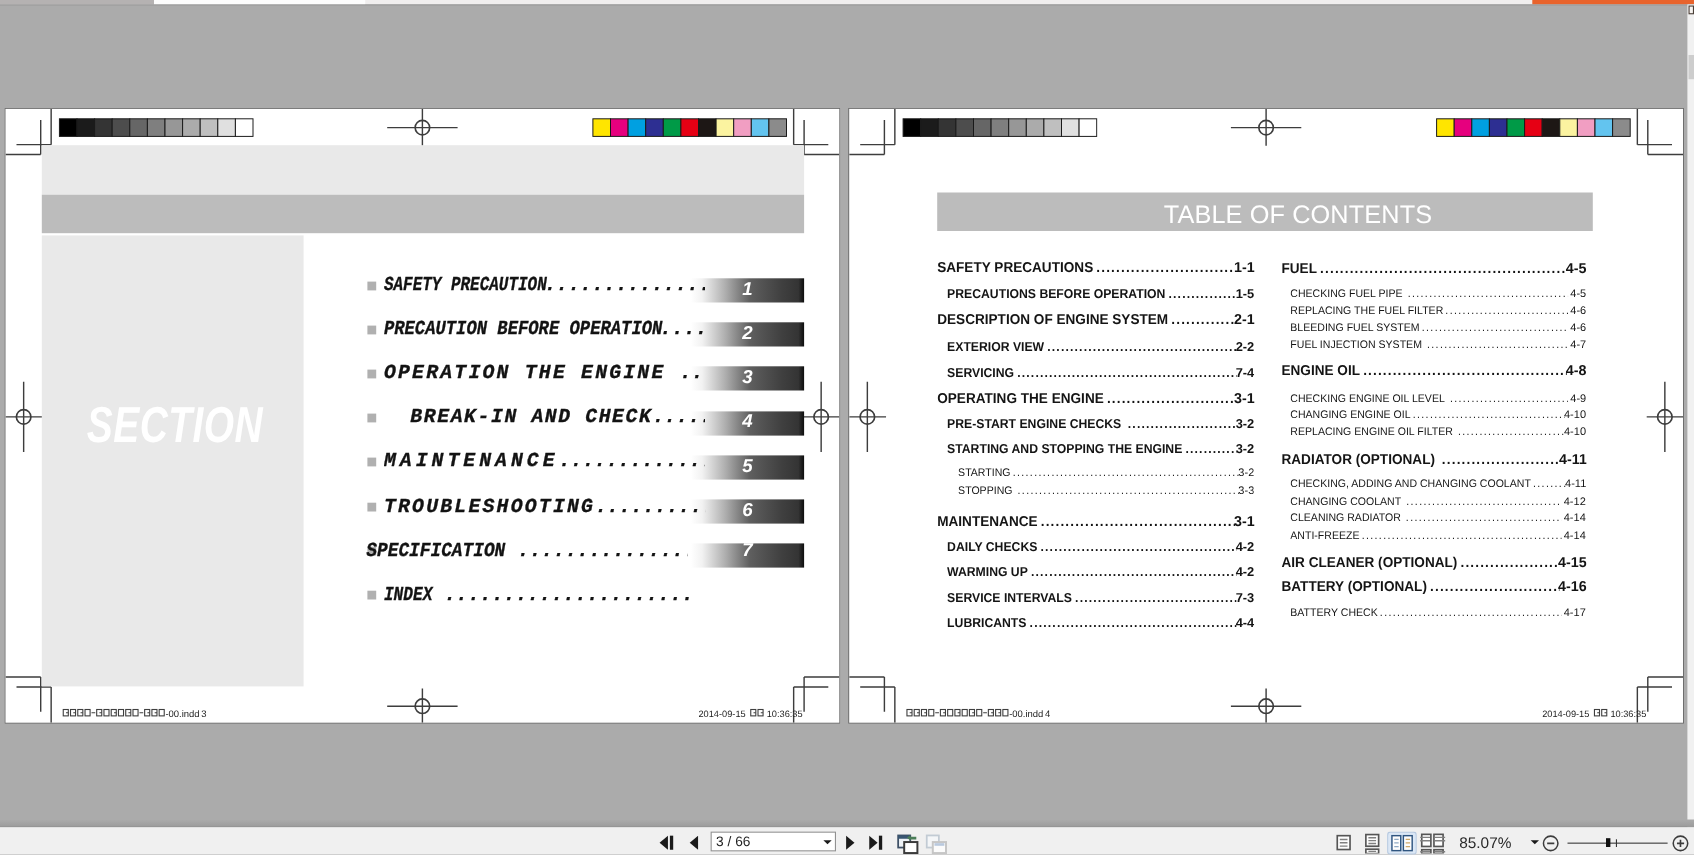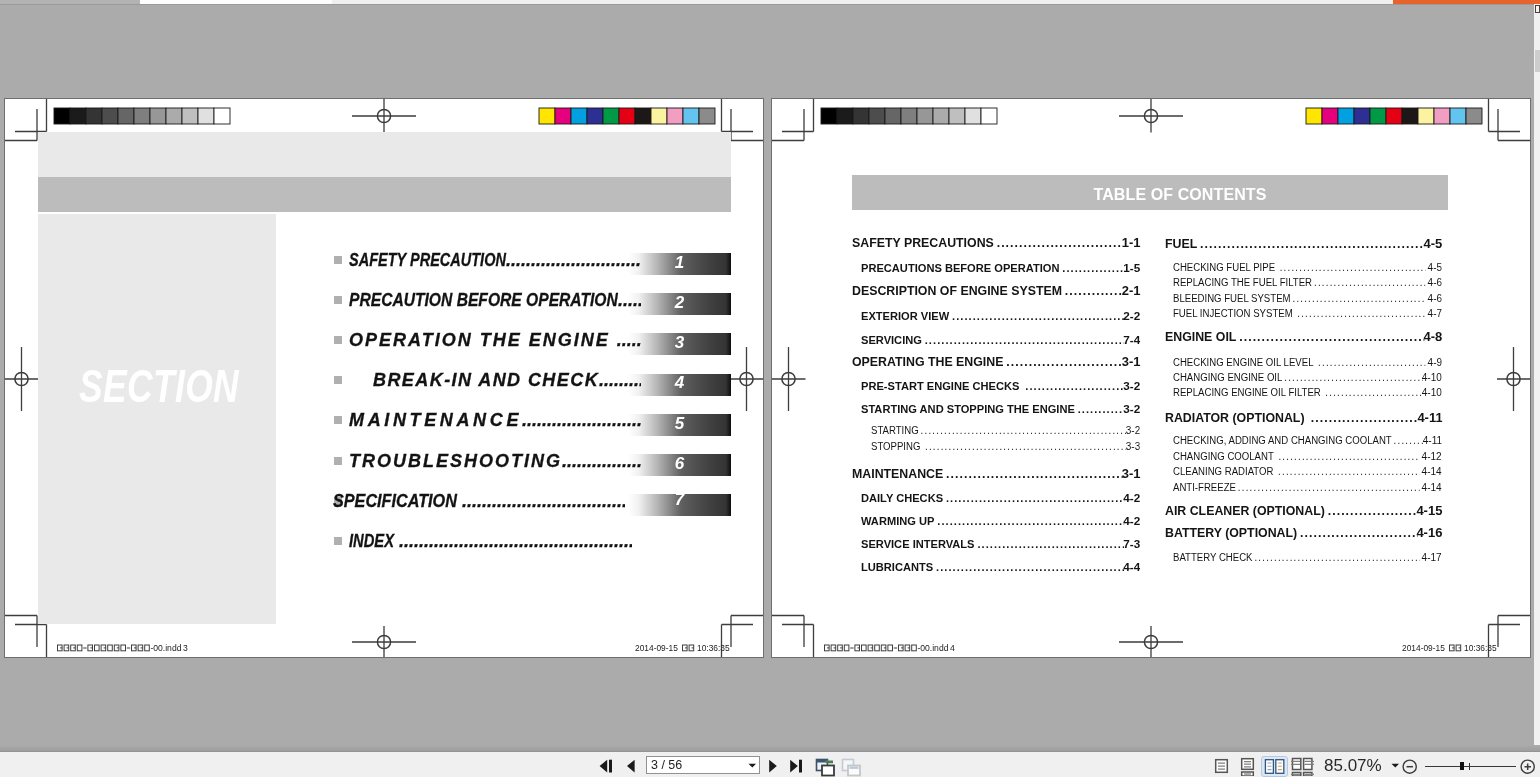--- a/index.html
+++ b/index.html
@@ -1,20 +1,20 @@
 <!DOCTYPE html>
 <html><head>
 <meta charset="utf-8">
 <style>
   html,body{margin:0;padding:0;}
   body{width:1540px;height:777px;overflow:hidden;font-family:"Liberation Sans",sans-serif;}
   #app{position:absolute;left:0;top:0;width:1540px;height:777px;background:#ababab;overflow:hidden;transform:translateZ(0);}
   .abs{position:absolute;}
   .page{position:absolute;top:98px;width:760px;height:560px;background:#fff;border:1px solid #6e6e6e;box-sizing:border-box;}
-  .row18{position:absolute;font-size:18px;font-weight:bold;font-style:italic;color:#131313;-webkit-text-stroke:0.3px #131313;line-height:18px;white-space:nowrap;overflow:hidden;width:292px;display:flex;align-items:center;z-index:2;}
+  .row18{position:absolute;font-size:18px;font-weight:bold;font-style:italic;color:#131313;-webkit-text-stroke:0.3px #131313;line-height:18px;white-space:nowrap;overflow:hidden;width:292px;display:flex;align-items:center;z-index:2;font-family:Liberation Mono, monospace;}
   .row18 .nm{display:inline-block;transform-origin:0 50%;white-space:pre;}
   .row18 .dots{white-space:pre;}
   .sq{position:absolute;width:8px;height:8px;background:#b0b0b0;}
   .trow,.row18,.barnum,.gtx{filter:grayscale(1);}
   .bar{position:absolute;width:103px;height:22px;background:linear-gradient(to right,#ffffff 0%,#f2f2f2 10%,#b0b0b0 30%,#5f5f5f 52%,#404040 80%,#343434 95%,#0d0d0d 100%);}
   .barnum{position:absolute;width:103px;text-align:center;font-style:italic;font-weight:bold;font-size:17px;color:#fff;line-height:17px;}
   .trow{position:absolute;display:flex;align-items:baseline;white-space:nowrap;overflow:hidden;color:#141414;transform-origin:0 0;}
   .trow .dots{flex:1;overflow:hidden;white-space:nowrap;}
   .trow .num{display:inline-block;}
   .l1{font-size:13px;font-weight:bold;line-height:14px;transform:scaleX(0.95);}
@@ -244,21 +244,21 @@
         <rect x="97" y="1" width="16" height="16" fill="#1d1715"></rect>
         <rect x="113" y="1" width="16" height="16" fill="#fbf3a0"></rect>
         <rect x="129" y="1" width="16" height="16" fill="#f19ec2"></rect>
         <rect x="145" y="1" width="16" height="16" fill="#63c4ef"></rect>
         <rect x="161" y="1" width="16" height="16" fill="#8b8b8b"></rect>
       </g>
     </svg>
 
     <div class="abs" style="left:80px;top:76px;width:596px;height:35px;background:#bcbcbc;"></div>
 
-    <div class="abs" style="left:80px;top:86.5px;width:656px;text-align:center;font-size:16px;font-weight:bold;color:#fff;letter-spacing:0.1px;line-height:18px;filter:grayscale(1);">TABLE OF CONTENTS</div>
+    <div class="abs" style="left:80px;top:86.5px;width:656px;text-align:center;font-size:23px;font-weight:normal;color:#fff;letter-spacing:0.1px;line-height:18px;filter:grayscale(1);">TABLE OF CONTENTS</div>
 
     <div class="trow l1" style="left:79.5px;top:137.3px;width:304px;">
         <span>SAFETY PRECAUTIONS</span>
         <span class="dots">..........................................................</span>
         <span class="num">1-1</span>
       </div>
 
     <div class="trow l2" style="left:88.5px;top:161.8px;width:294px;">
         <span>PRECAUTIONS BEFORE OPERATION</span>
         <span class="dots">..........................................................</span>
@@ -488,21 +488,21 @@
     <svg class="abs" style="left:598px;top:7px;" width="16" height="15" viewBox="0 0 16 15">
       <path d="M9.2 0.7V13.5L1.6 7.1Z" fill="#1a1a1a"></path>
       <rect x="11" y="0.7" width="3" height="12.8" fill="#1a1a1a"></rect>
     </svg>
 
     <svg class="abs" style="left:626px;top:7px;" width="10" height="15" viewBox="0 0 10 15">
       <path d="M8.6 0.7V13.5L1 7.1Z" fill="#1a1a1a"></path>
     </svg>
 
     <div class="abs" style="left:646px;top:4px;width:114px;height:18px;background:#fff;border:1px solid #919191;box-sizing:border-box;"></div>
-    <div class="abs gtx" style="left:651px;top:7px;font-size:12.5px;color:#1e1e1e;line-height:12.5px;">3 / 56</div>
+    <div class="abs gtx" style="left:651px;top:7px;font-size:12.5px;color:#1e1e1e;line-height:12.5px;">3 / 66</div>
 
     <svg class="abs" style="left:748px;top:11px;" width="9" height="6" viewBox="0 0 9 6">
       <path d="M0.5 0.8H8.1L4.3 4.6Z" fill="#1a1a1a"></path>
     </svg>
 
     <svg class="abs" style="left:768px;top:7px;" width="10" height="15" viewBox="0 0 10 15">
       <path d="M1.2 0.7V13.5L8.8 7.1Z" fill="#1a1a1a"></path>
     </svg>
 
     <svg class="abs" style="left:789px;top:7px;" width="16" height="15" viewBox="0 0 16 15">
@@ -545,21 +545,21 @@
 
     <svg class="abs" style="left:1291px;top:5px;" width="23" height="19" viewBox="0 0 23 19">
       <rect x="1.5" y="1.5" width="8.3" height="11" fill="#fdfdfd" stroke="#555" stroke-width="1.5"></rect>
       <rect x="12.6" y="1.5" width="8.3" height="11" fill="#fdfdfd" stroke="#555" stroke-width="1.5"></rect>
       <path d="M0 4.3H9M0 7.3H9M13.5 4.3H23M13.5 7.3H23" stroke="#808080" stroke-width="1.2"></path>
       <rect x="1.5" y="15.5" width="8.3" height="3.5" fill="#fdfdfd" stroke="#555" stroke-width="1.5"></rect>
       <rect x="12.6" y="15.5" width="8.3" height="3.5" fill="#fdfdfd" stroke="#555" stroke-width="1.5"></rect>
       <path d="M0 17.3H9M13.5 17.3H23" stroke="#808080" stroke-width="1.2"></path>
     </svg>
 
-    <div class="abs gtx" style="left:1324px;top:8px;width:50px;text-align:right;font-size:17px;color:#2a2a2a;line-height:12.5px;">85.07%</div>
+    <div class="abs gtx" style="left:1324px;top:8px;width:50px;text-align:right;font-size:14px;color:#2a2a2a;line-height:12.5px;">85.07%</div>
 
     <svg class="abs" style="left:1391px;top:11px;" width="9" height="6" viewBox="0 0 9 6">
       <path d="M0.5 0.8H8.1L4.3 4.6Z" fill="#1a1a1a"></path>
     </svg>
 
     <svg class="abs" style="left:1402px;top:6.5px;" width="16" height="16" viewBox="0 0 16 16">
       <circle cx="7.7" cy="7.7" r="6.6" fill="none" stroke="#3c3c3c" stroke-width="1.4"></circle>
       <path d="M4.5 7.7H11" stroke="#3c3c3c" stroke-width="1.5"></path>
     </svg>
 

